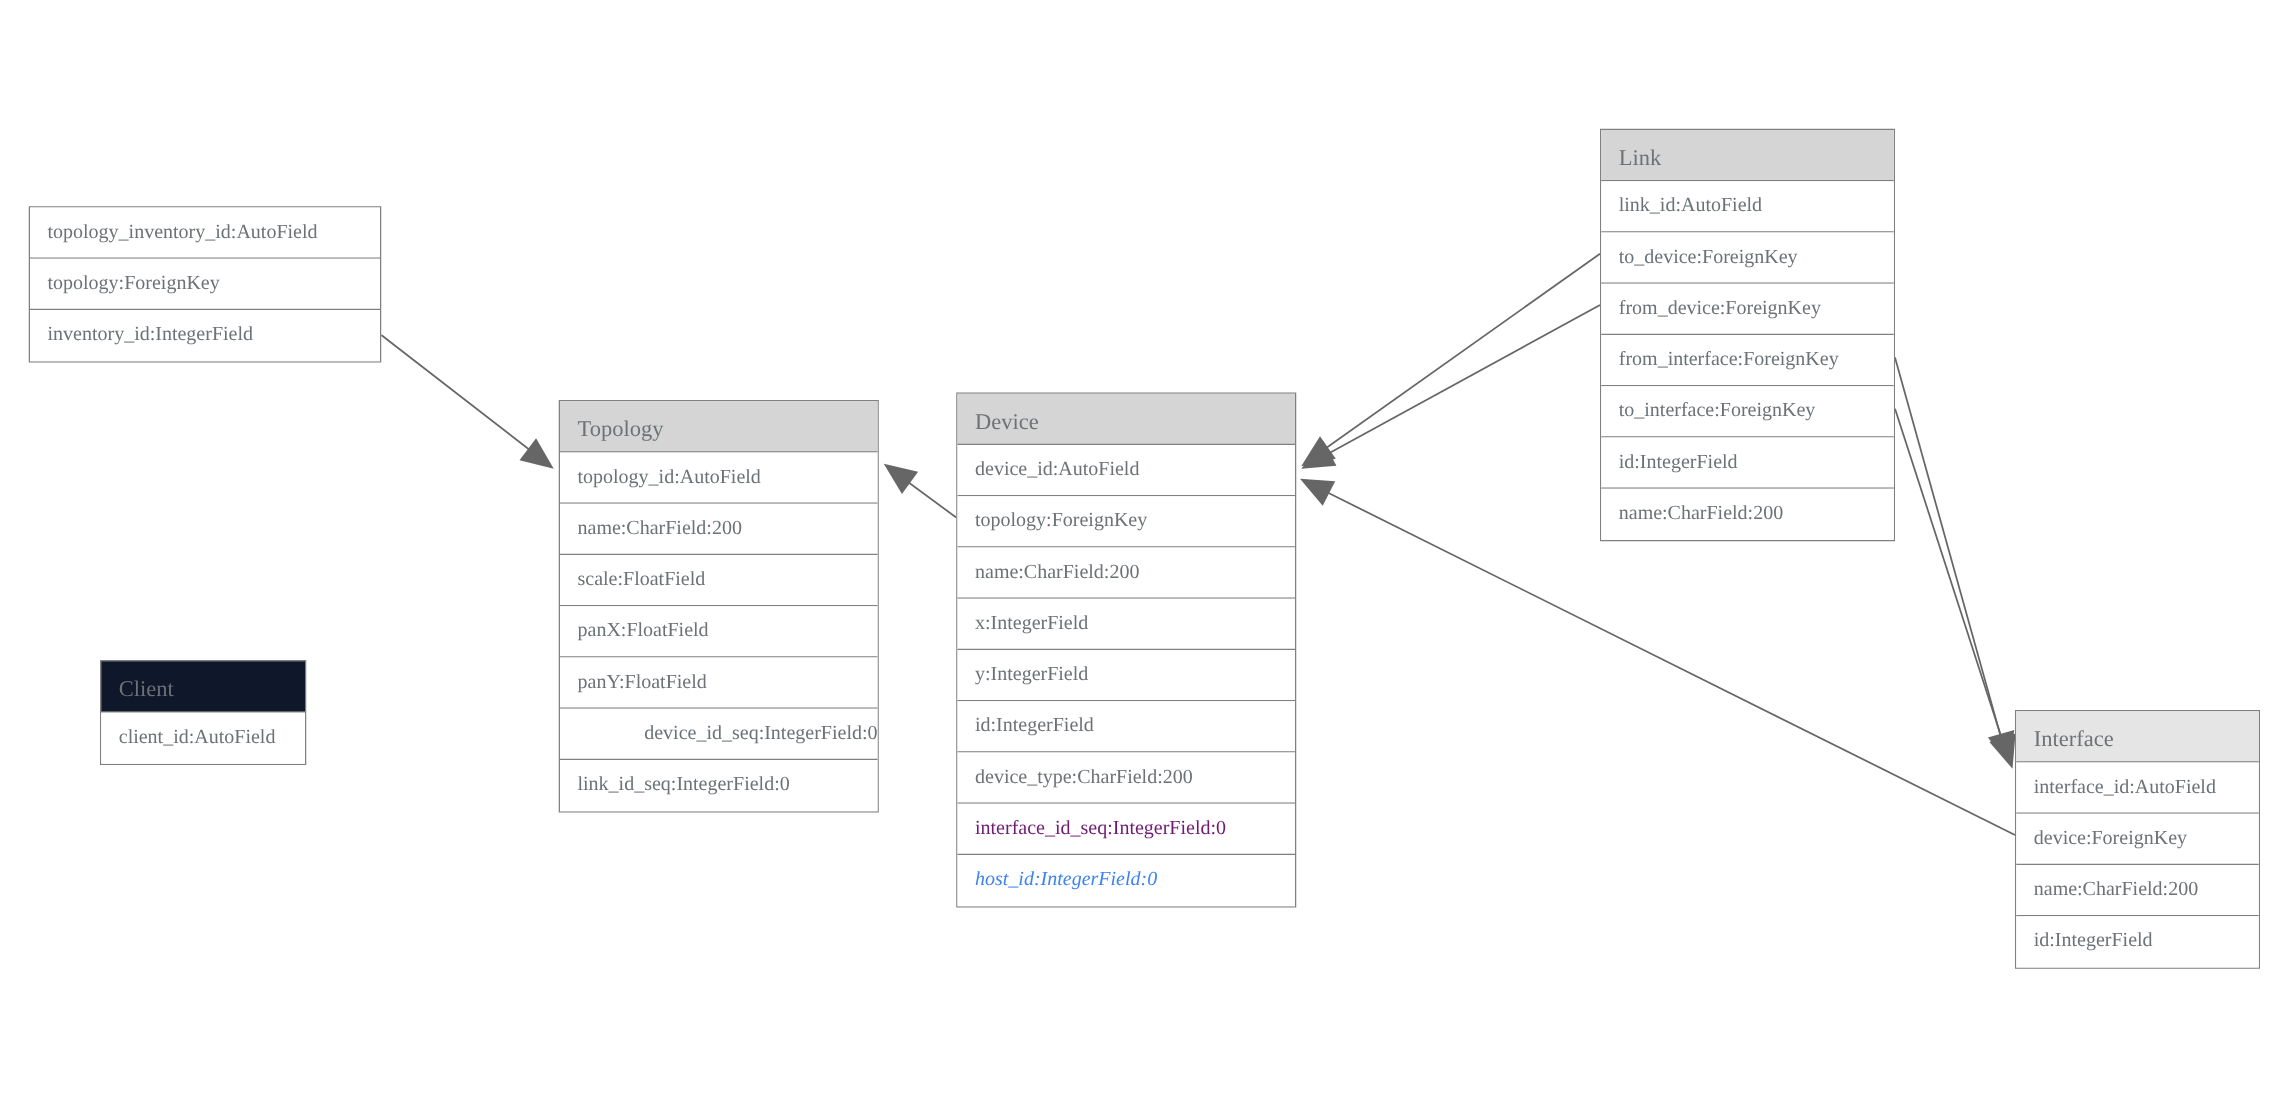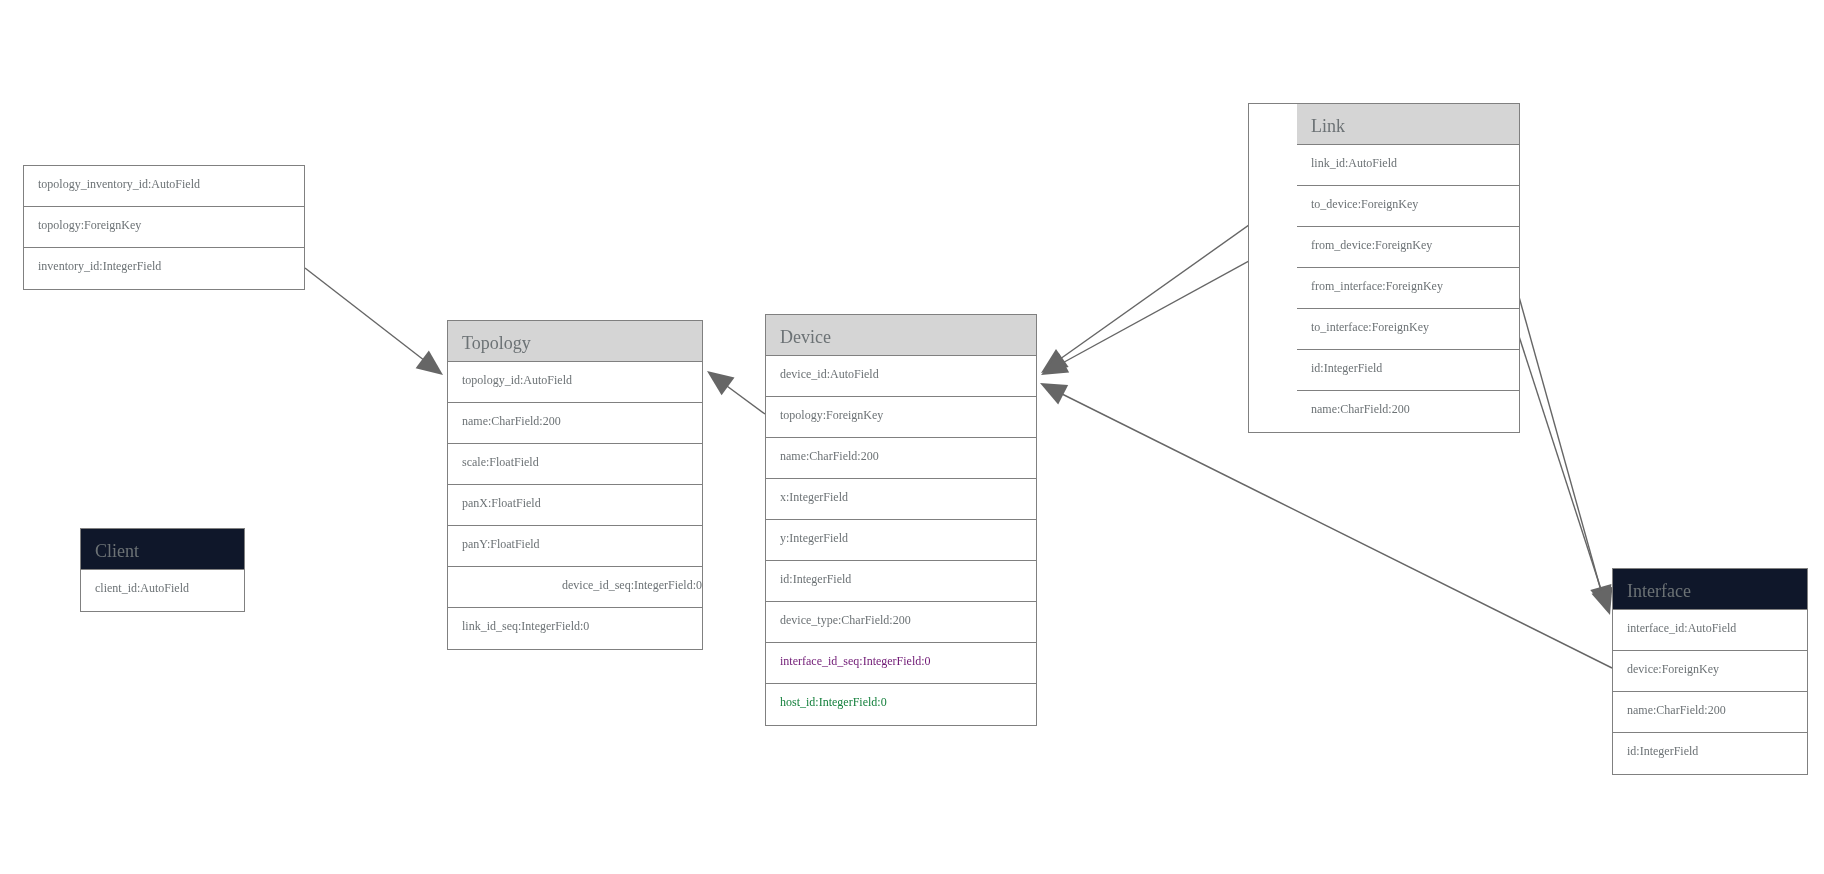--- a/index.html
+++ b/index.html
@@ -38,21 +38,21 @@
     font-size: 18px;
     line-height: 1;
     padding: 13px 0 13px 14px;
     box-sizing: border-box;
     height: 41px;
     white-space: nowrap;
     overflow: hidden;
   }
   .attr {
     color: #6c7275;
-    font-size: 12px;
+    font-size: 16px;
     line-height: 1;
     padding: 12px 0 12px 14px;
     border-bottom: 1px solid #808080;
     box-sizing: border-box;
     height: 41px;
     white-space: nowrap;
     overflow: hidden;
     background: #ffffff;
   }
   .attr:last-child {
@@ -118,34 +118,34 @@
       <div class="entity" style="left: 765px; top: 314px; width: 272px;">
         <div class="entity-title" style="background: rgb(213, 213, 213); color: rgb(108, 114, 117);">Device</div>
         <div class="attr" style="color: rgb(108, 114, 117);">device_id:AutoField</div>
         <div class="attr" style="color: rgb(108, 114, 117);">topology:ForeignKey</div>
         <div class="attr" style="color: rgb(108, 114, 117);">name:CharField:200</div>
         <div class="attr" style="color: rgb(108, 114, 117);">x:IntegerField</div>
         <div class="attr" style="color: rgb(108, 114, 117);">y:IntegerField</div>
         <div class="attr" style="color: rgb(108, 114, 117);">id:IntegerField</div>
         <div class="attr" style="color: rgb(108, 114, 117);">device_type:CharField:200</div>
         <div class="attr" style="color: #701a75;">interface_id_seq:IntegerField:0</div>
-        <div class="attr" style="color: #15803d;">host_id:IntegerField:0</div>
+        <div class="attr" style="color: #3b82f6; font-style: italic;">host_id:IntegerField:0</div>
       </div>
-      <div class="entity" style="left: 1248px; top: 103px; width: 272px; padding-left: 48px;">
+      <div class="entity" style="left: 1280px; top: 103px; width: 236px;">
         <div class="entity-title" style="background: rgb(213, 213, 213); color: rgb(108, 114, 117);">Link</div>
         <div class="attr" style="color: rgb(108, 114, 117);">link_id:AutoField</div>
         <div class="attr" style="color: rgb(108, 114, 117);">to_device:ForeignKey</div>
         <div class="attr" style="color: rgb(108, 114, 117);">from_device:ForeignKey</div>
         <div class="attr" style="color: rgb(108, 114, 117);">from_interface:ForeignKey</div>
         <div class="attr" style="color: rgb(108, 114, 117);">to_interface:ForeignKey</div>
         <div class="attr" style="color: rgb(108, 114, 117);">id:IntegerField</div>
         <div class="attr" style="color: rgb(108, 114, 117);">name:CharField:200</div>
       </div>
       <div class="entity" style="left: 1612px; top: 568px; width: 196px;">
-        <div class="entity-title" style="background: #0f172a; color: rgb(108, 114, 117);">Interface</div>
+        <div class="entity-title" style="background: #e5e5e5; color: rgb(108, 114, 117);">Interface</div>
         <div class="attr" style="color: rgb(108, 114, 117);">interface_id:AutoField</div>
         <div class="attr" style="color: rgb(108, 114, 117);">device:ForeignKey</div>
         <div class="attr" style="color: rgb(108, 114, 117);">name:CharField:200</div>
         <div class="attr" style="color: rgb(108, 114, 117);">id:IntegerField</div>
       </div>
     </div>
 
 </div>
 
 </body></html>

